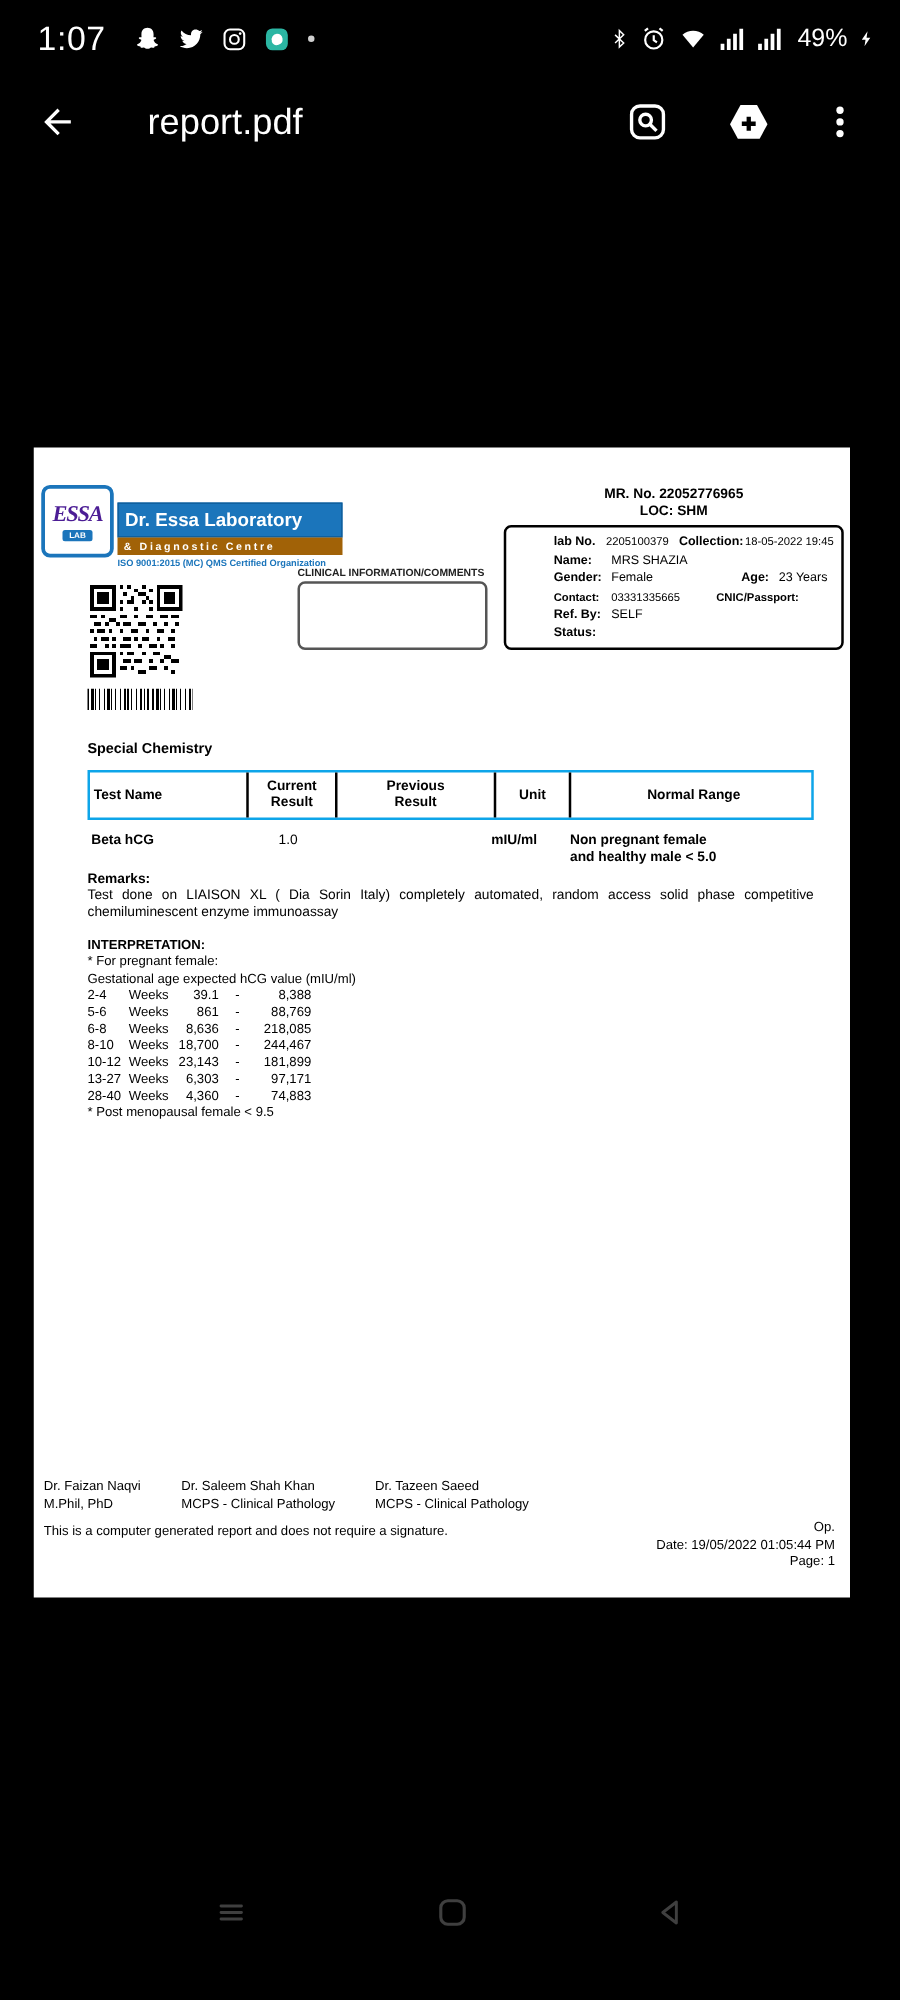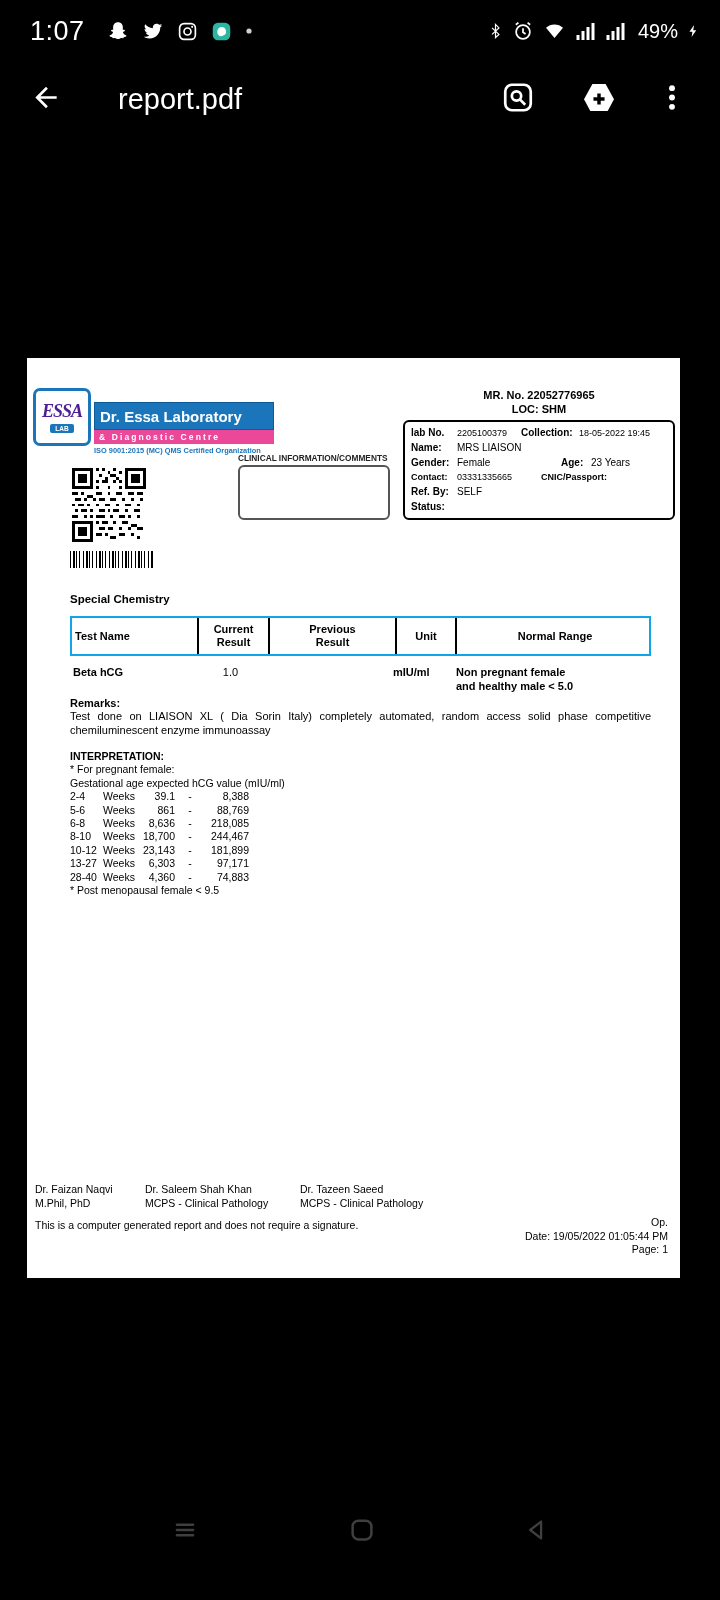--- a/index.html
+++ b/index.html
@@ -24,29 +24,29 @@
   
   .pdf-page { position:absolute; left:27px; top:358px; width:653px; height:920px; background:#fff; color:#000; }
   .abs { position:absolute; }
 
   .logo-box { left:6px; top:30px; width:58px; height:58px; border:3px solid #1b75bb; border-radius:7px; display:flex; flex-direction:column; align-items:center; justify-content:center; gap:2px; }
   .logo-essa { font-family:"Liberation Serif", serif; font-style:italic; font-weight:bold; color:#4c1d95; font-size:18px; letter-spacing:-1px; }
   .logo-lab { background:#1b75bb; color:#fff; font-size:6.5px; font-weight:bold; padding:1px 5px; border-radius:2px; }
 
   .lab-banner { left:67px; top:44px; width:180px; }
   .lab-banner .blue { background:#1b75bb; color:#fff; font-weight:700; font-size:15px; padding:5px 5px 4px 5px; border:1px solid #0d5a96; white-space:nowrap; }
-  .lab-banner .green { background:#ec4899; color:#fff; font-weight:700; font-size:8.5px; letter-spacing:2.1px; padding:2px 0 2px 5px; white-space:nowrap; }
+  .lab-banner .green { background:#a16207; color:#fff; font-weight:700; font-size:8.5px; letter-spacing:2.1px; padding:2px 0 2px 5px; white-space:nowrap; }
   .lab-banner .iso { color:#1b75bb; font-weight:700; font-size:7.4px; padding-top:2px; white-space:nowrap; }
 
   .mr-block { left:376px; top:30px; width:272px; text-align:center; font-weight:bold; font-size:11px; line-height:14px; }
 
   .patient-box { left:376px; top:62px; width:272px; height:100px; border:2px solid #000; border-radius:6px; padding:5px 6px; display:flex; flex-direction:column; justify-content:space-between; font-size:10px; }
   .pb-row { display:flex; align-items:baseline; line-height:12px; white-space:nowrap; }
   .pb-label { font-weight:700; }
-  .w46 { display:inline-block; width:46px; }
+  .w46 { display:inline-block; width:46px;margin-left:32px; }
   .w64 { display:inline-block; width:64px; }
   .w84 { display:inline-block; width:84px; }
   .w120 { display:inline-block; width:104px; }
   .w30 { display:inline-block; width:30px; font-weight:700; }
   .small { font-size:9px; }
 
   .clinical-label { left:211px; top:95px; width:160px; font-size:8.3px; font-weight:bold; color:#222; }
   .clinical-box { left:211px; top:107px; width:152px; height:55px; border:2px solid #555; border-radius:6px; }
 
   .qr { left:45px; top:110px; width:74px; height:74px; }
@@ -220,21 +220,21 @@
 
     <div class="abs patient-box">
       <div class="pb-row">
         <span class="pb-label w46">lab No.</span>
         <span class="w64 small">2205100379</span>
         <span class="pb-label" style="width:58px;">Collection:</span>
         <span class="small">18-05-2022 19:45</span>
       </div>
       <div class="pb-row">
         <span class="pb-label w46">Name:</span>
-        <span>MRS LIAISON</span>
+        <span>MRS SHAZIA</span>
       </div>
       <div class="pb-row">
         <span class="pb-label w46">Gender:</span>
         <span class="w120">Female</span>
         <span class="w30">Age:</span>
         <span>23 Years</span>
       </div>
       <div class="pb-row small">
         <span class="pb-label w46">Contact:</span>
         <span class="w84">03331335665</span>

